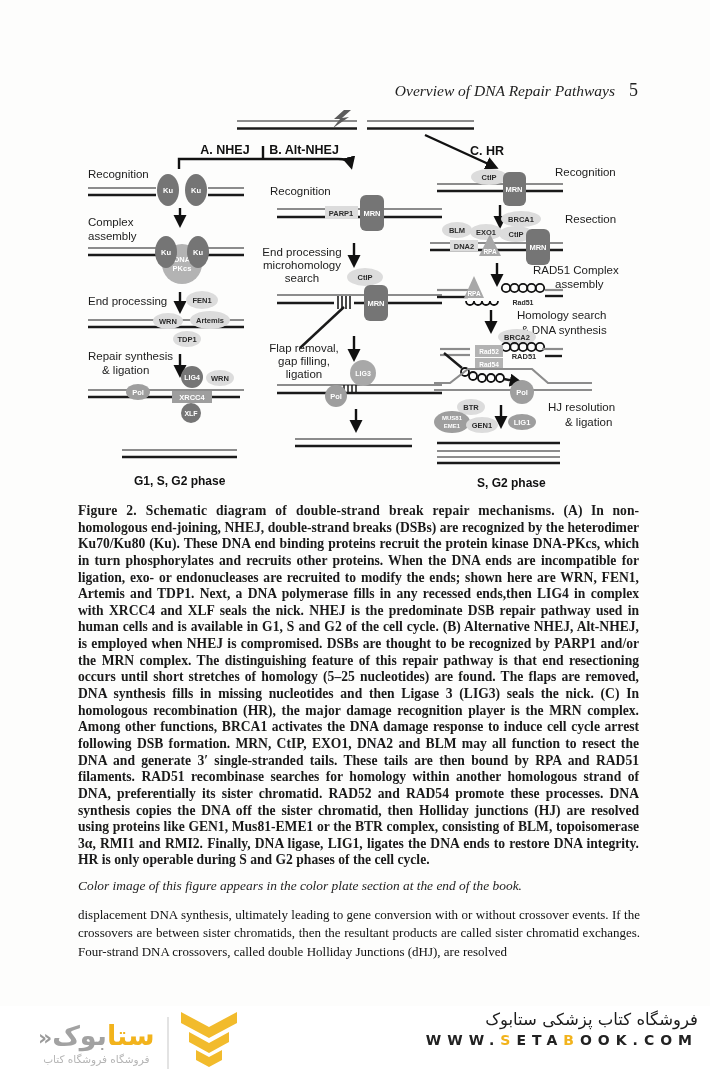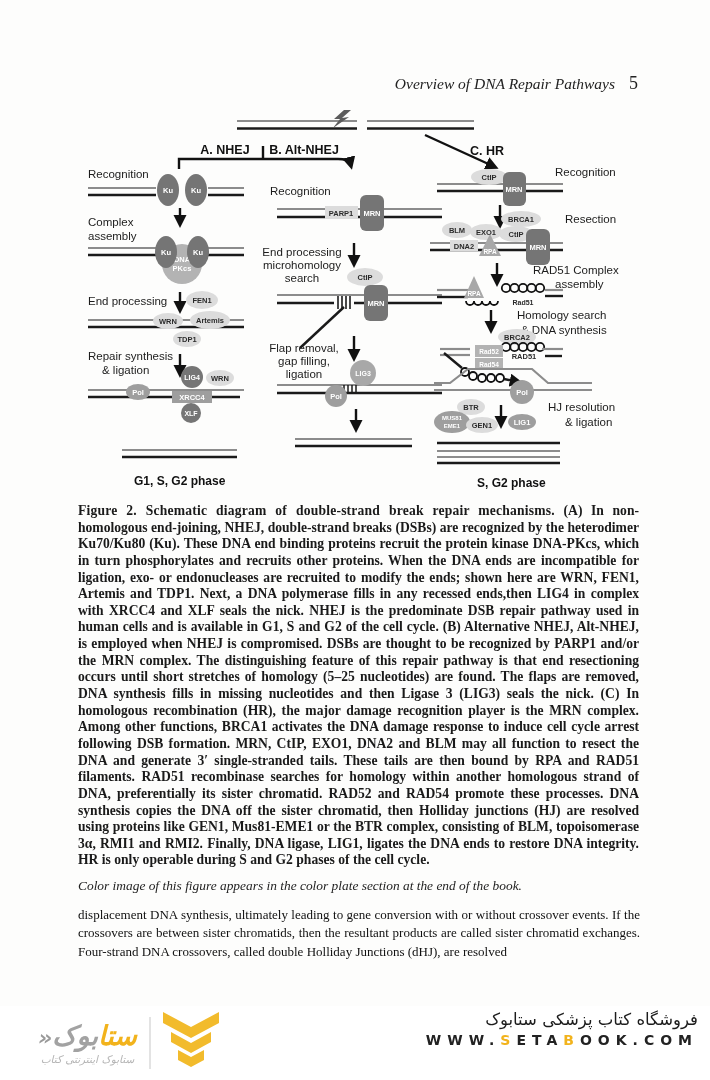--- a/index.html
+++ b/index.html
@@ -1,21 +1,21 @@
 <!DOCTYPE html>
 <html><head>
 <meta charset="utf-8">
 <style>
   html,body{margin:0;padding:0;}
   body{width:710px;height:1080px;background:#fbfbfa;position:relative;overflow:hidden;
        font-family:"Liberation Serif", serif;color:#1b1b1b;}
   .page{position:absolute;inset:0;background:#fdfdfc;}
 
   
-  .running-head{position:absolute;top:73px;left:78px;width:560px;text-align:right;
+  .running-head{position:absolute;top:80px;left:78px;width:560px;text-align:right;
     font-style:italic;font-size:15.5px;color:#222;}
   .running-head .pageno{font-style:normal;font-size:18px;margin-left:14px;}
 
   
   .fig{position:absolute;left:72px;top:106px;width:570px;height:392px;}
   svg text{font-family:"Liberation Sans", sans-serif;}
   .step{font-size:11.5px;fill:#1c1c1c;}
   .phase{font-size:12px;font-weight:bold;fill:#111;}
   .branch{font-size:12.5px;font-weight:bold;fill:#111;}
   .pw{font-weight:bold;fill:#fff;}
@@ -38,21 +38,21 @@
 
   
   .footer{position:absolute;left:0;bottom:0;width:710px;height:74px;background:#ffffff;}
   .footer-right{position:absolute;right:12px;top:4px;text-align:right;}
   .store-fa{font-family:"DejaVu Sans", sans-serif;font-size:16.5px;color:#1c1c1c;
     direction:rtl;padding-left:52px;margin-bottom:3px;}
   .url{font-family:"DejaVu Sans", sans-serif;font-weight:bold;font-size:14px;
     letter-spacing:6px;color:#222;}
   .url .accent{color:#f2b31c;}
   .footer-left{position:absolute;left:38px;top:6px;display:flex;align-items:center;gap:12px;}
-  .wordmark-block{text-align:center;direction:rtl;font-style:italic;}
+  .wordmark-block{text-align:center;direction:rtl;}
   .wordmark{font-family:"DejaVu Sans", sans-serif;font-weight:bold;font-size:27px;line-height:1;}
   .wordmark .wm-accent{color:#f2b31c;}
   .wordmark .wm-gray{color:#a2a2a2;}
   .guillemet{color:#9a9a9a;font-size:22px;font-weight:bold;}
   .tagline{font-family:"DejaVu Sans", sans-serif;font-size:10.5px;color:#b5b5b5;margin-top:4px;}
   .logo-divider{width:2px;height:52px;background:#e3e3e3;}
 </style>
 </head>
 <body>
 
@@ -310,21 +310,21 @@
   <div class="caption"><b>Figure 2. Schematic diagram of double-strand break repair mechanisms.</b><span> (A) In non-homologous end-joining, NHEJ, double-strand breaks (DSBs) are recognized by the heterodimer Ku70/Ku80 (Ku). These DNA end binding proteins recruit the protein kinase DNA-PKcs, which in turn phosphorylates and recruits other proteins. When the DNA ends are incompatible for ligation, exo- or endonucleases are recruited to modify the ends; shown here are WRN, FEN1, Artemis and TDP1. Next, a DNA polymerase fills in any recessed ends,then LIG4 in complex with XRCC4 and XLF seals the nick. NHEJ is the predominate DSB repair pathway used in human cells and is available in G1, S and G2 of the cell cycle. (B) Alternative NHEJ, Alt-NHEJ, is employed when NHEJ is compromised. DSBs are thought to be recognized by PARP1 and/or the MRN complex. The distinguishing feature of this repair pathway is that end resectioning occurs until short stretches of homology (5–25 nucleotides) are found. The flaps are removed, DNA synthesis fills in missing nucleotides and then Ligase 3 (LIG3) seals the nick. (C) In homologous recombination (HR), the major damage recognition player is the MRN complex. Among other functions, BRCA1 activates the DNA damage response to induce cell cycle arrest following DSB formation. MRN, CtIP, EXO1, DNA2 and BLM may all function to resect the DNA and generate 3′ single-stranded tails. These tails are then bound by RPA and RAD51 filaments. RAD51 recombinase searches for homology within another homologous strand of DNA, preferentially its sister chromatid. RAD52 and RAD54 promote these processes. DNA synthesis copies the DNA off the sister chromatid, then Holliday junctions (HJ) are resolved using proteins like GEN1, Mus81-EME1 or the BTR complex, consisting of BLM, topoisomerase 3α, RMI1 and RMI2. Finally, DNA ligase, LIG1, ligates the DNA ends to restore DNA integrity. HR is only operable during S and G2 phases of the cell cycle.</span></div>
 
   <div class="colornote">Color image of this figure appears in the color plate section at the end of the book.</div>
 
   <div class="bodytext">displacement DNA synthesis, ultimately leading to gene conversion with or without crossover events. If the crossovers are between sister chromatids, then the resultant products are called sister chromatid exchanges. Four-strand DNA crossovers, called double Holliday Junctions (dHJ), are resolved</div>
 
   <div class="footer">
     <div class="footer-left">
       <div class="wordmark-block">
         <div class="wordmark"><span class="wm-accent">ستا</span><span class="wm-gray">بوک</span><span class="guillemet">«</span></div>
-        <div class="tagline">ستابوک اینترنتی کتاب</div>
+        <div class="tagline">فروشگاه فروشگاه کتاب</div>
       </div>
       <div class="logo-divider"></div>
       <svg width="56" height="62" viewBox="0 0 56 62">
         <polygon points="0,0 28,15 56,0 56,11 28,26 0,11" fill="#f2bb2c"></polygon>
         <polygon points="8,20 28,31 48,20 48,30 28,41 8,30" fill="#f2bb2c"></polygon>
         <polygon points="15,38 28,45 41,38 41,48 28,55 15,48" fill="#f2bb2c"></polygon>
       </svg>
     </div>
     <div class="footer-right">
       <div class="store-fa">فروشگاه کتاب پزشکی ستابوک</div>

